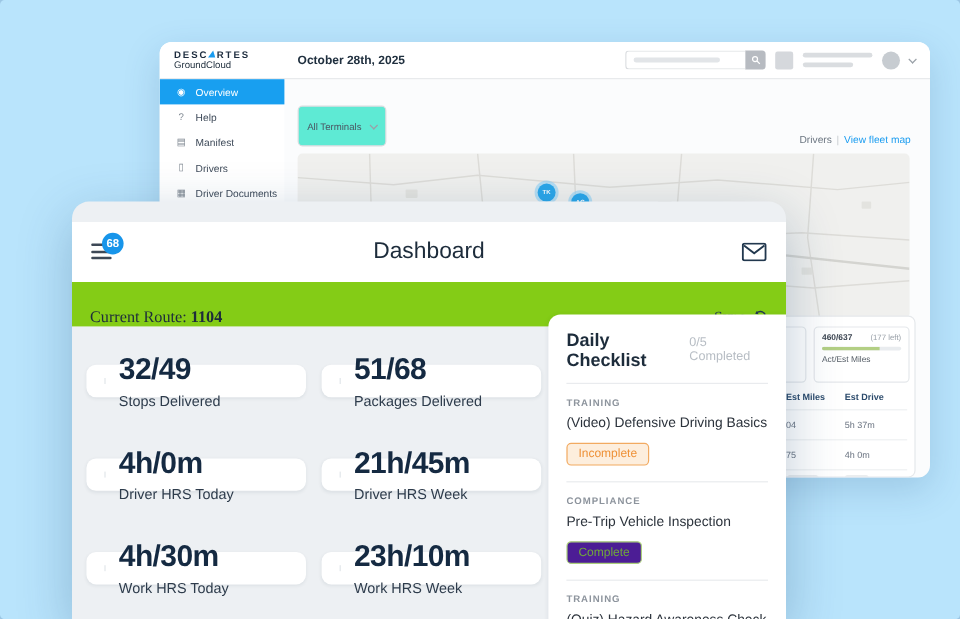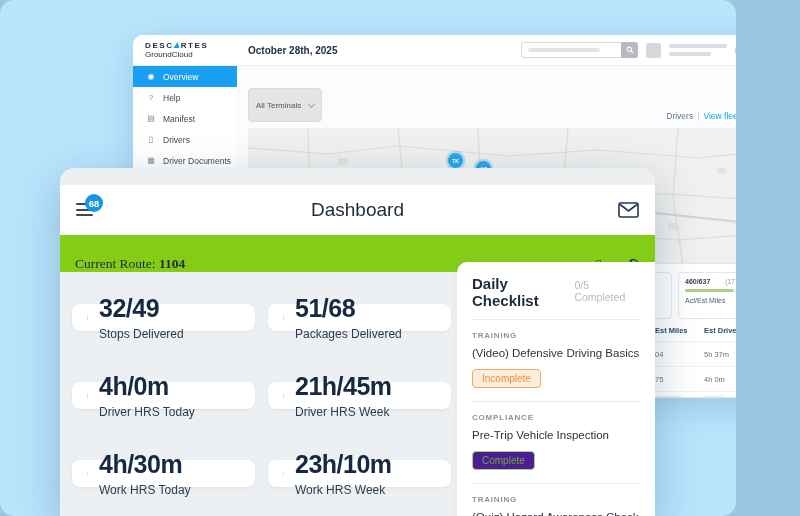--- a/index.html
+++ b/index.html
@@ -1,17 +1,17 @@
 <!DOCTYPE html>
 <html><head>
 <meta charset="utf-8">
 <style>
   * { margin:0; padding:0; box-sizing:border-box; }
   html,body { width:800px; height:516px; font-family:"Liberation Sans", sans-serif; background:#9cc6e4; overflow:hidden; }
-  .canvas { position:absolute; inset:0; width:736px; height:516px; background:#b9e4fc; border-radius:14px; overflow:hidden; }
+  .canvas { position:absolute; inset:0; width:800px; height:516px; background:#b9e4fc; border-radius:4px; overflow:hidden; }
 
   
   .desktop { position:absolute; left:133px; top:35px; width:642px; height:363px; background:#fbfcfd; border-radius:10px; box-shadow:0 10px 30px rgba(25,80,125,.18); overflow:hidden; }
   .d-topbar { position:absolute; top:0; left:0; right:0; height:31px; background:#fff; border-bottom:1px solid #e8eaec; display:flex; align-items:center; }
   .logo { width:104px; padding-left:12px; }
   .logo-top { font-size:8px; font-weight:bold; letter-spacing:1.6px; color:#1d2c3e; line-height:9px; display:flex; align-items:center; }
   .logo-tri { display:inline-block; width:0; height:0; border-left:3px solid transparent; border-right:3px solid transparent; border-bottom:6px solid #1a9cf0; margin:0 1px 1px 0; transform:skewX(-12deg); }
   .logo-sub { font-size:8px; color:#22313f; line-height:9px; }
   .d-date { margin-left:11px; font-size:10px; font-weight:bold; color:#20303f; flex:1; }
   .tb-right { display:flex; align-items:center; gap:8px; padding-right:12px; }
@@ -25,21 +25,21 @@
   .tb-avatar { width:15px; height:15px; border-radius:50%; background:#c7ccd1; }
   .chev { width:5px; height:5px; border-right:1.4px solid #9aa1a8; border-bottom:1.4px solid #9aa1a8; transform:rotate(45deg); margin-top:-2px; }
 
   .d-sidebar { position:absolute; top:31px; left:0; width:104px; bottom:0; background:#fff; }
   .s-item { height:21px; display:flex; align-items:center; gap:7px; padding-left:13px; font-size:8.5px; color:#3e4a59; cursor:pointer; }
   .s-item .s-icon { width:10px; font-size:8px; color:#7e8791; text-align:center; }
   .s-item.active { background:#189ff0; color:#fff; }
   .s-item.active .s-icon { color:#fff; }
 
   .d-main { position:absolute; left:104px; top:31px; right:0; bottom:0; }
-  .terminal-select { position:absolute; left:11px; top:22px; width:74px; height:20px; background:#e5e5e5; border:1px solid #d9dcdf; border-radius:4px; display:flex; align-items:center; justify-content:space-between; padding:16px 7px; font-size:8px; color:#4b5663; cursor:pointer; }
+  .terminal-select { position:absolute; left:11px; top:22px; width:74px; height:20px; background:#5eead4; border:1px solid #d9dcdf; border-radius:4px; display:flex; align-items:center; justify-content:space-between; padding:16px 7px; font-size:8px; color:#4b5663; cursor:pointer; }
   .link-row { position:absolute; right:16px; font-size:8.5px; color:#6b7580; white-space:nowrap; }
   .link-row .sep { color:#c6cbd0; margin:0 4px; }
   .link-row a { color:#1a9cf0; text-decoration:none; cursor:pointer;margin-top:23px; }
   .fleet-links { top:45px; }
   .routes-links { top:213px; }
 
   .map { position:absolute; left:11px; top:62px; width:510px; height:137px; background:#f0f0ee; border-radius:4px; overflow:hidden; }
   .marker { position:absolute; width:15px; height:15px; border-radius:50%; background:#2aa6e9; box-shadow:0 0 0 2.5px rgba(135,206,245,.55); color:#fff; font-size:5px; font-weight:bold; display:flex; align-items:center; justify-content:center; cursor:pointer; }
 
   .routes-panel { position:absolute; left:326px; top:197px; width:200px; height:135px; background:#fff; border:1px solid #e5e8eb; border-radius:6px; overflow:hidden; }

